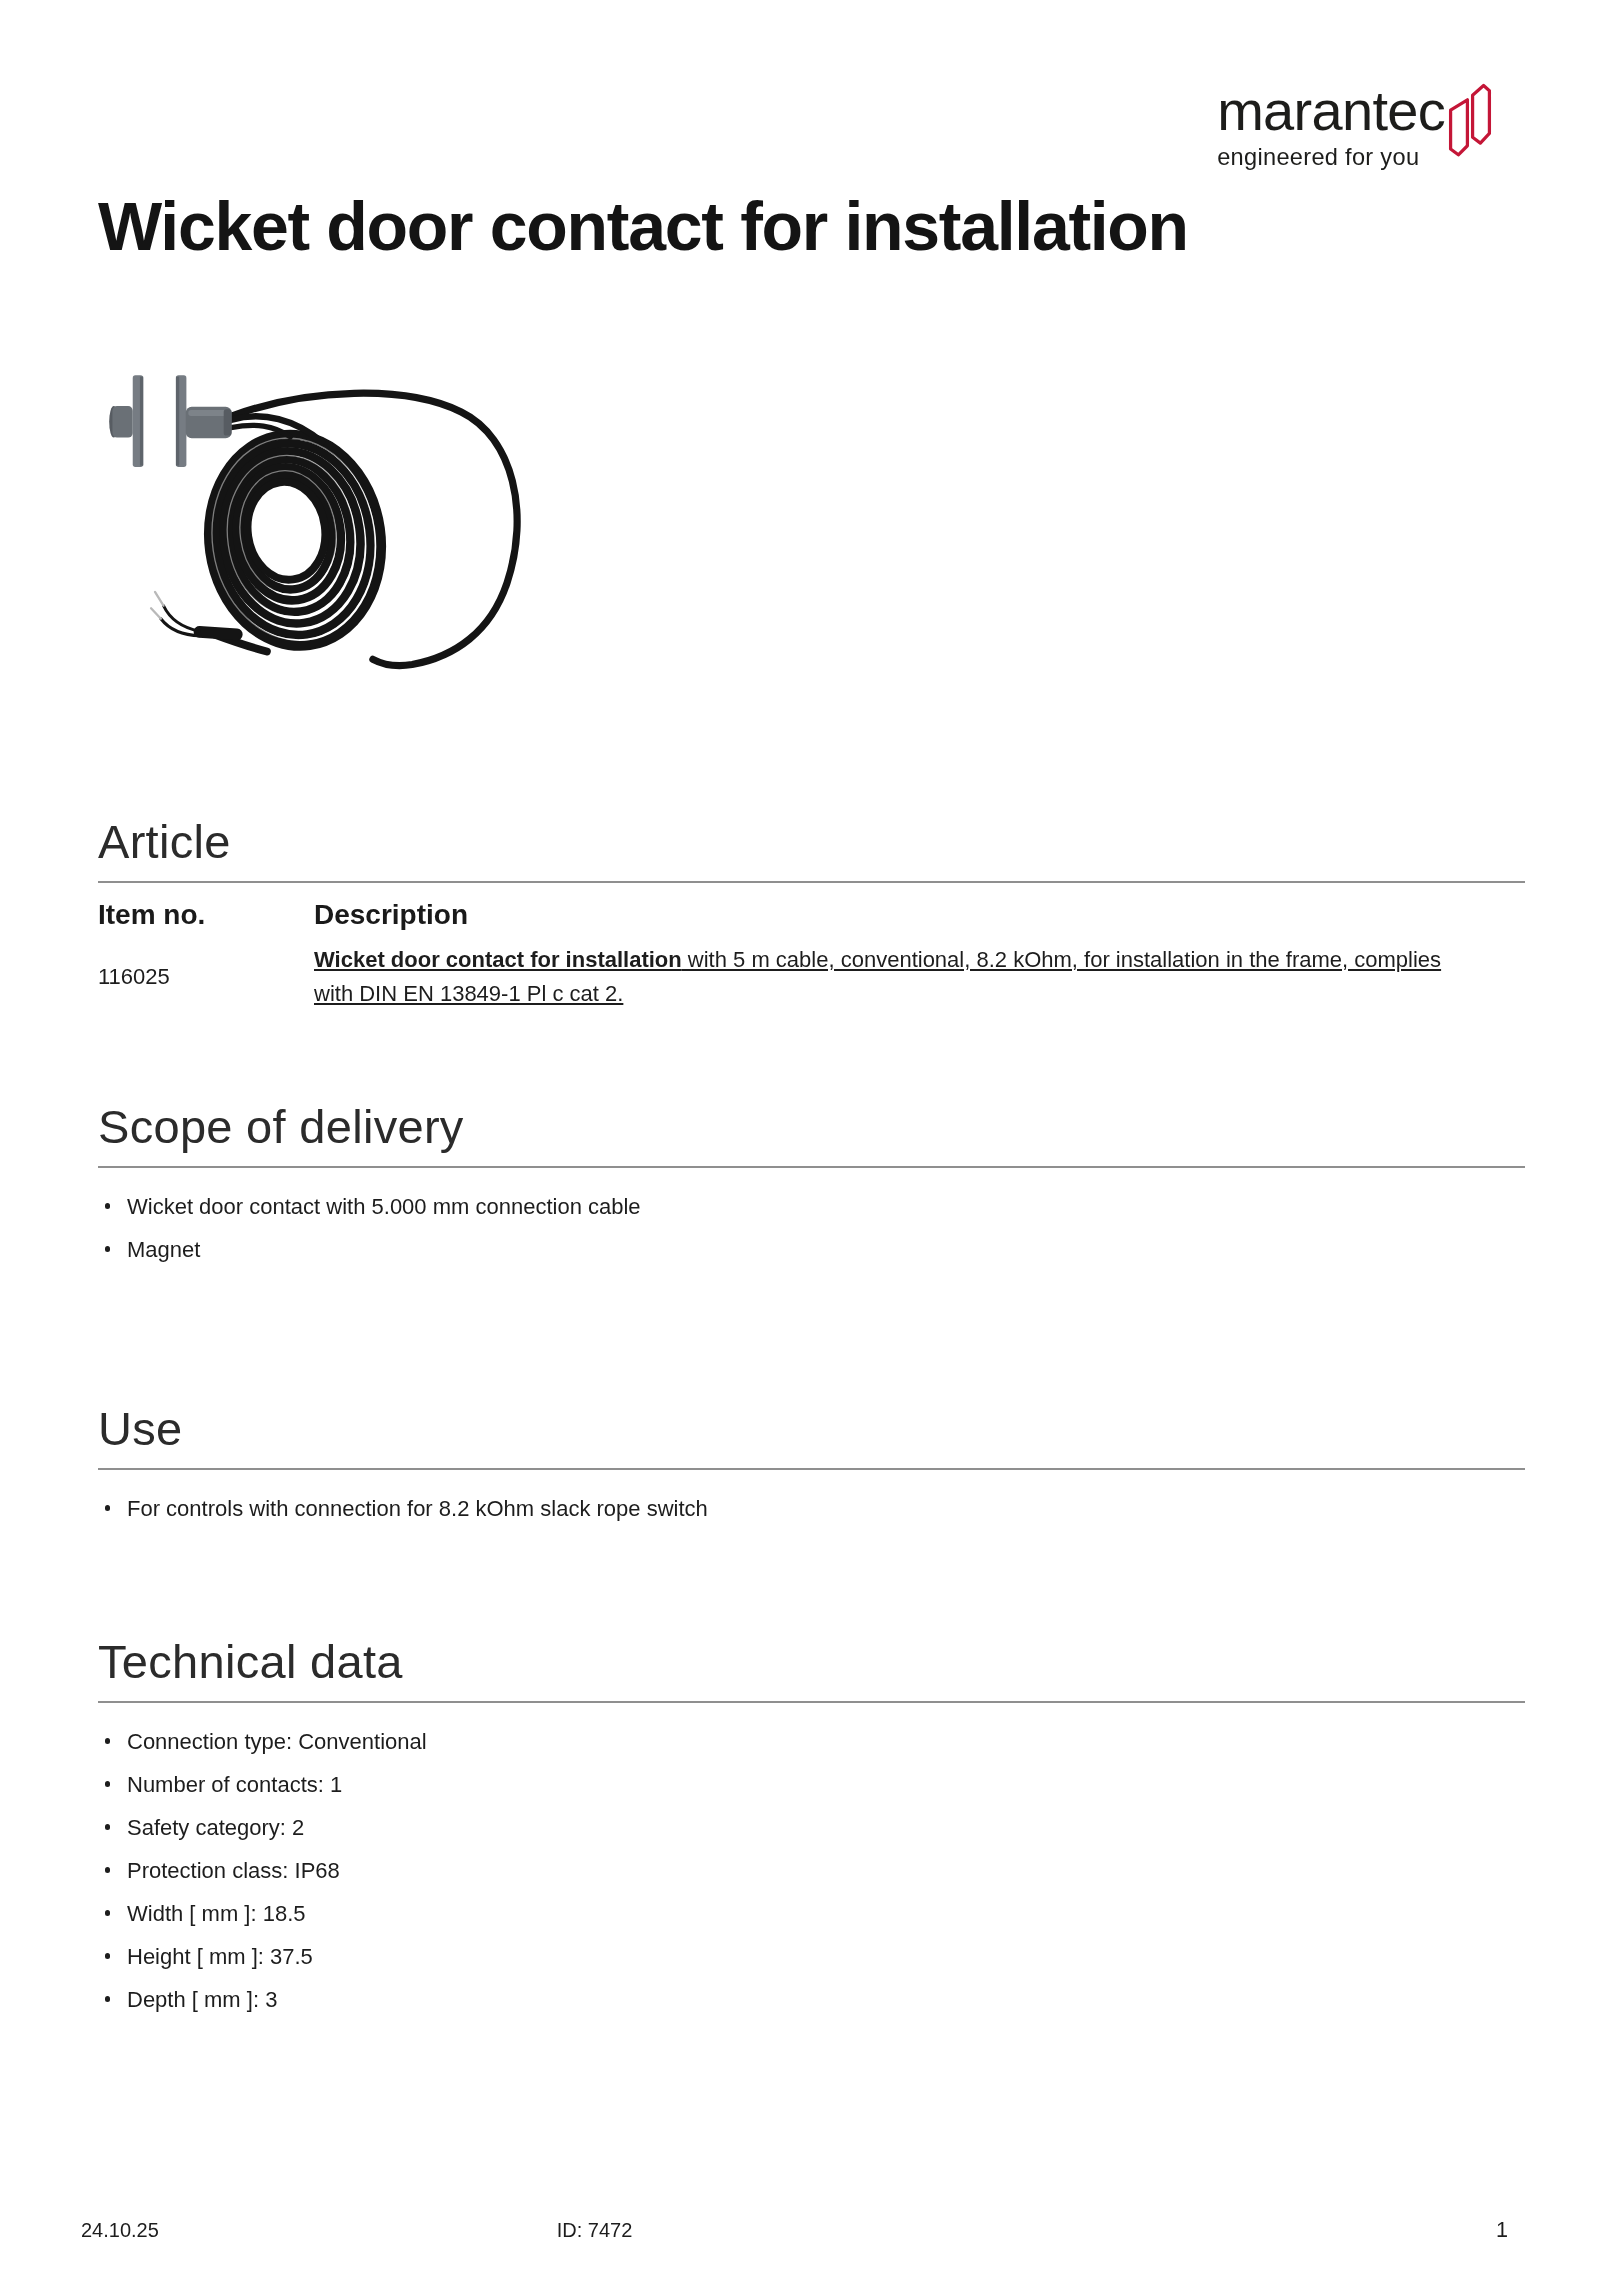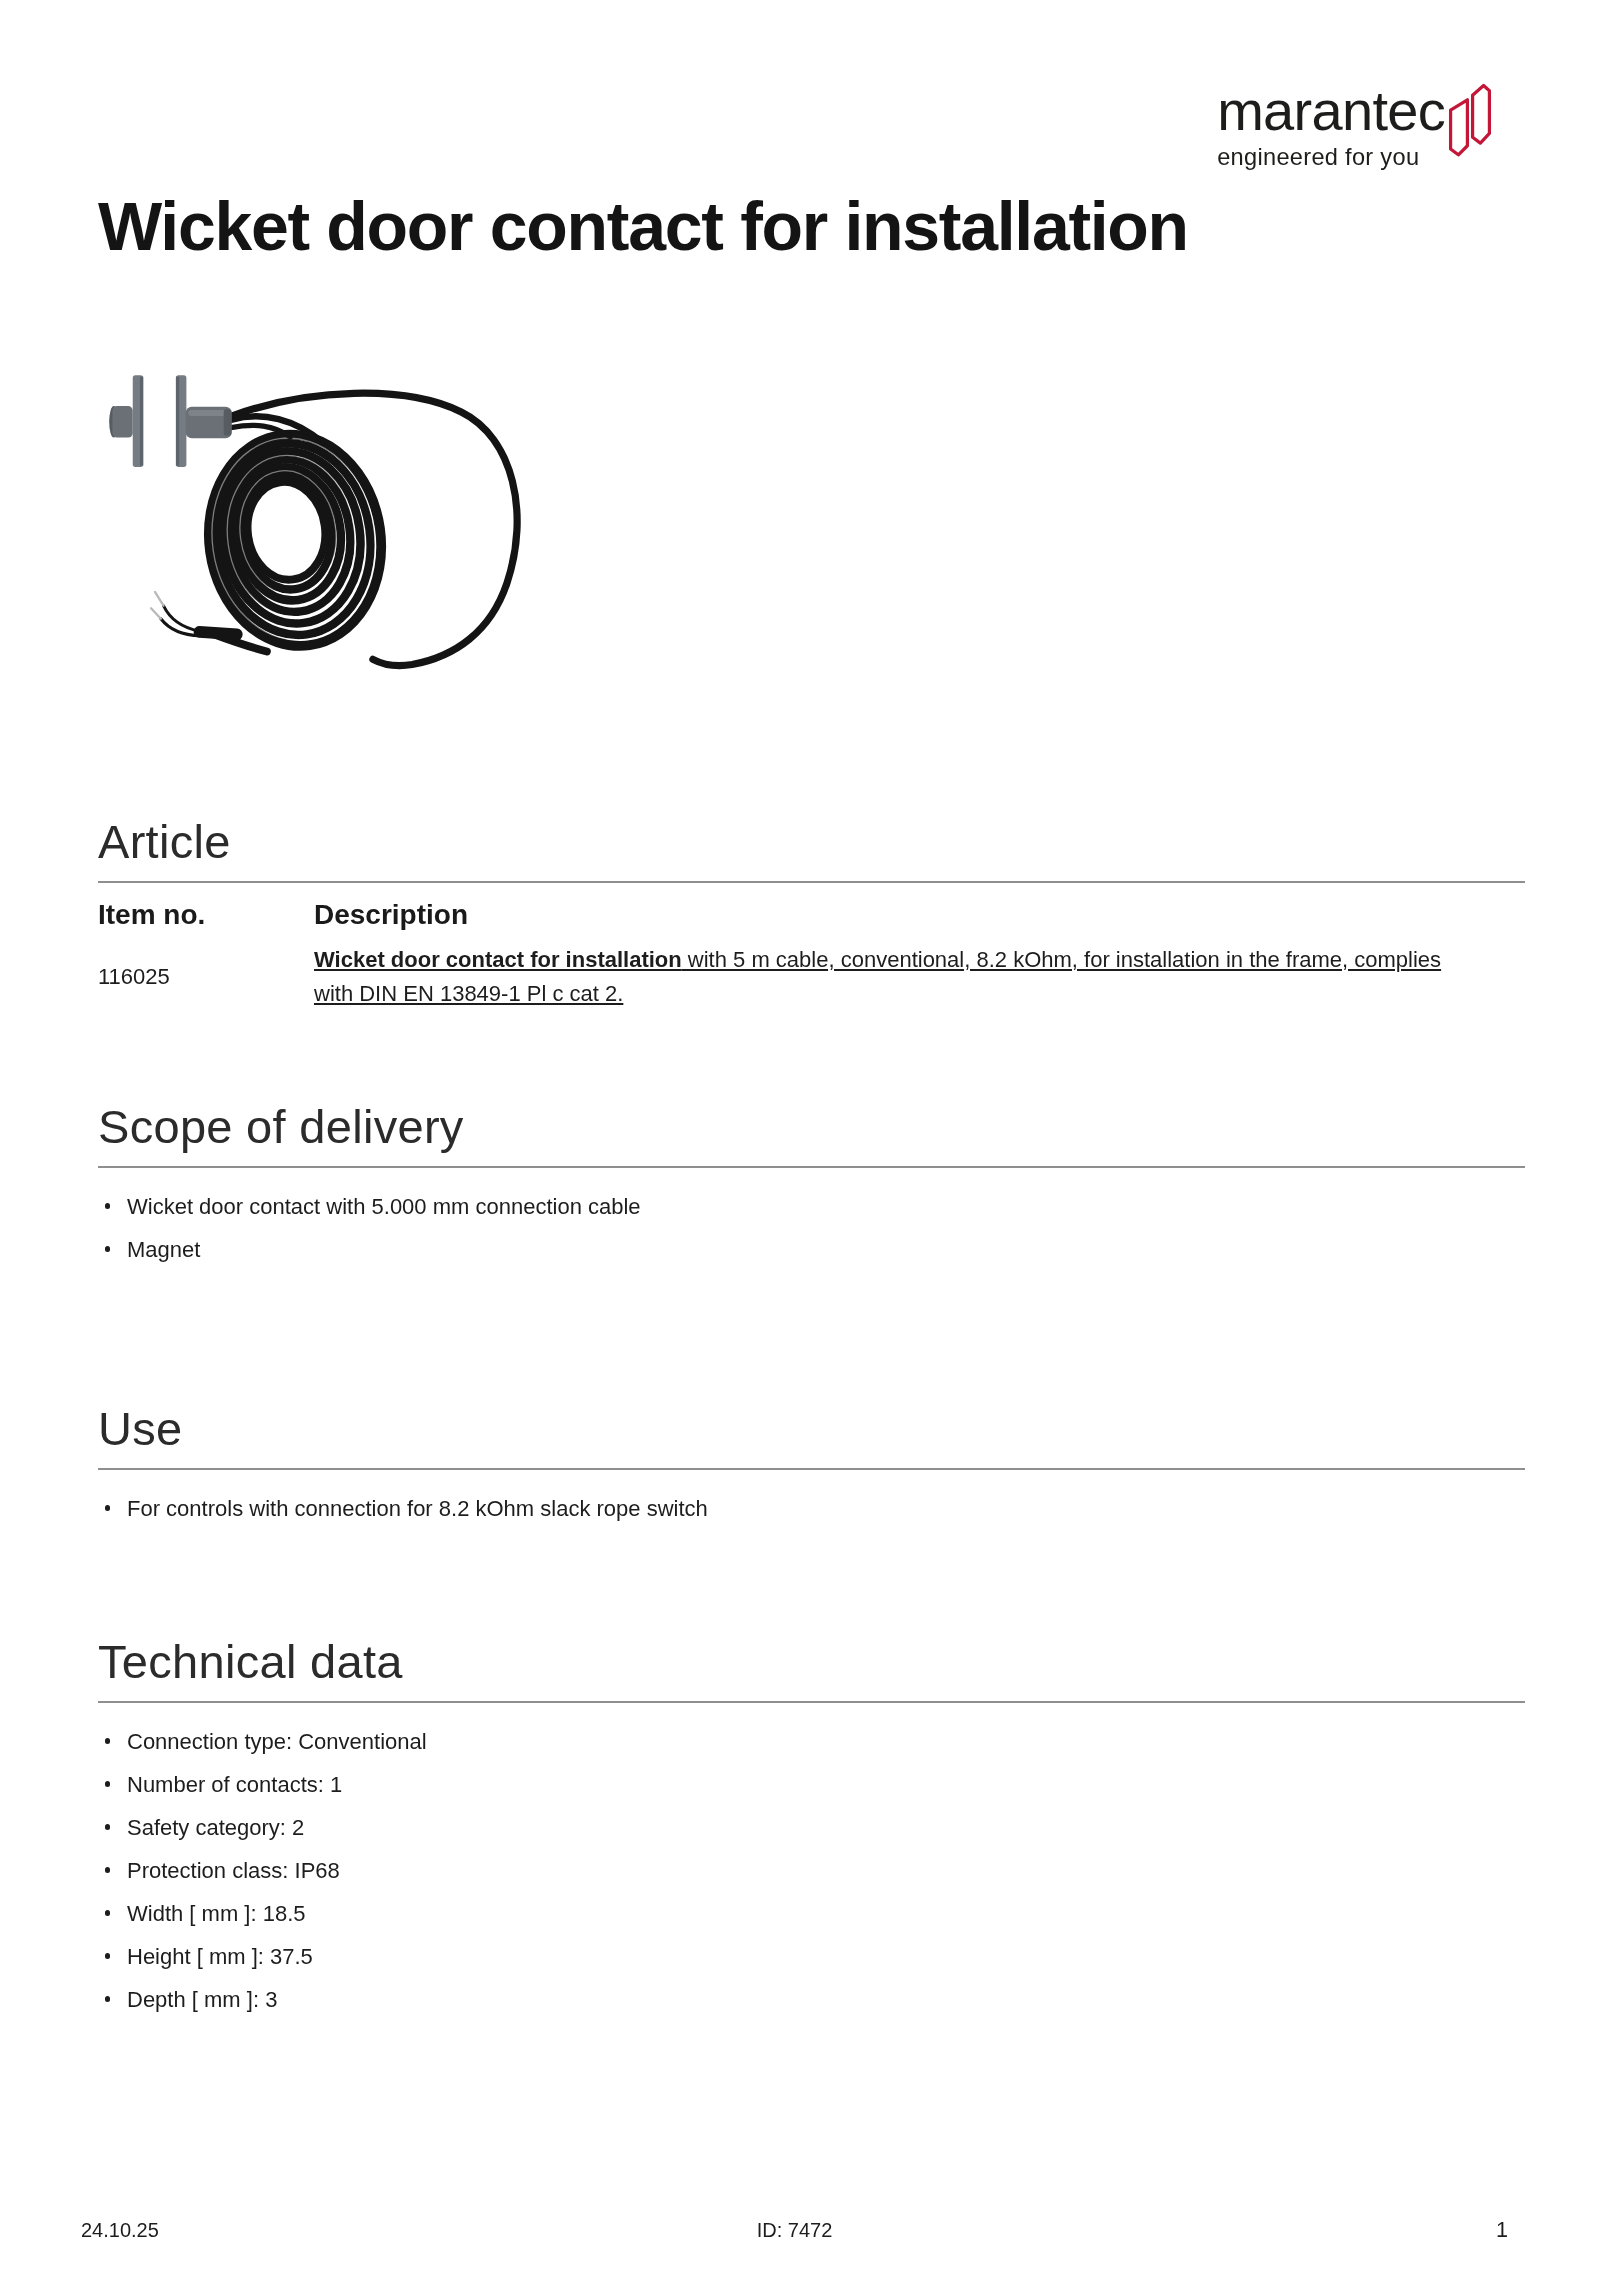--- a/index.html
+++ b/index.html
@@ -55,21 +55,21 @@
     position:absolute;left:6.5px;top:18.3px;
     width:5.9px;height:5.9px;border-radius:50%;background:#1d1d1d;
   }
   
   .footer{
     position:absolute;top:2218px;left:81px;width:1427px;
     display:flex;align-items:baseline;
     font-size:20px;line-height:23.6px;color:#1d1d1d;
   }
   .footer .f-left{flex:1;text-align:left;}
-  .footer .f-center{flex:1;text-align:center;}
+  .footer .f-center{flex:1;text-align:left;}
   .footer .f-right{flex:1;text-align:right;font-size:21.6px;}
 </style>
 </head>
 <body>
 
 <div class="page">
 
   <header class="logo">
     <div class="logo-text">
       <div class="wordmark">marantec</div>

